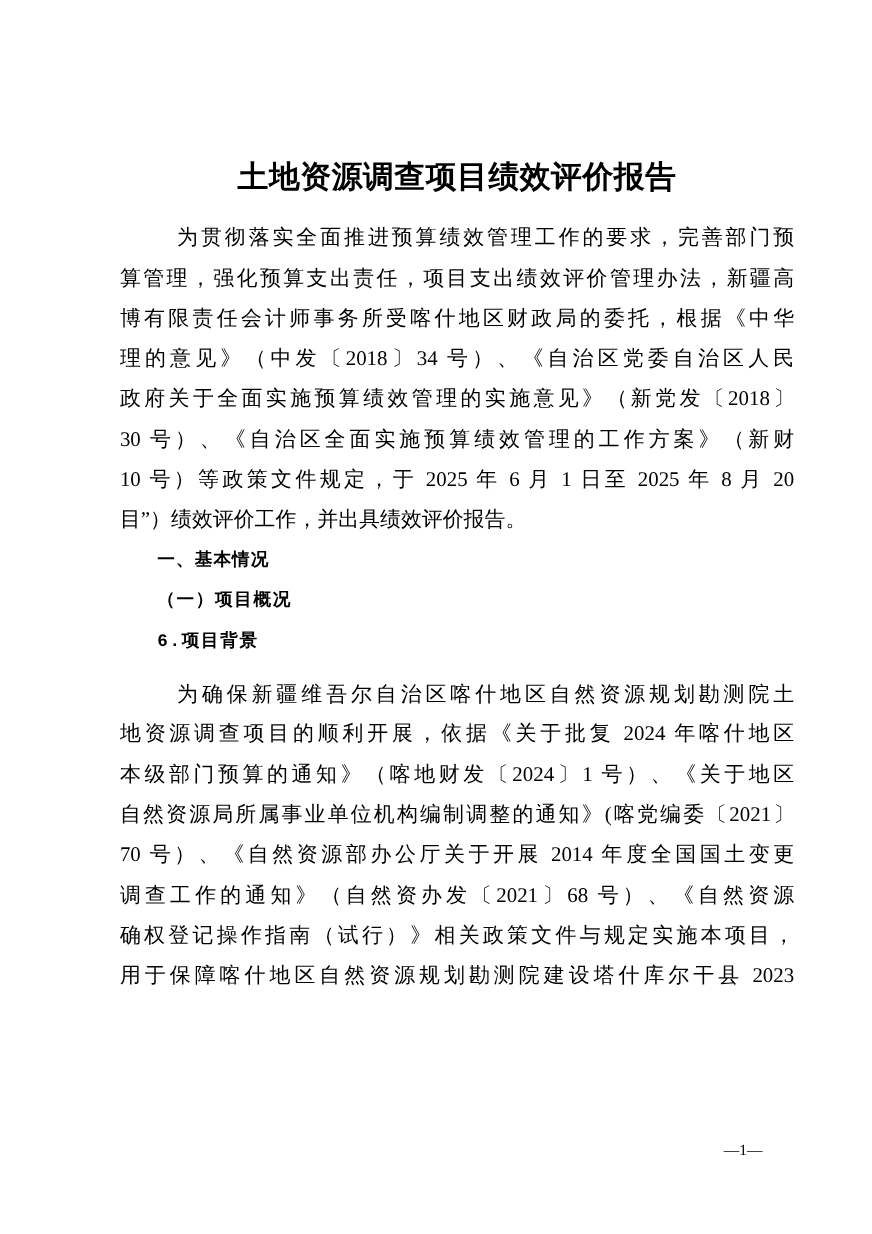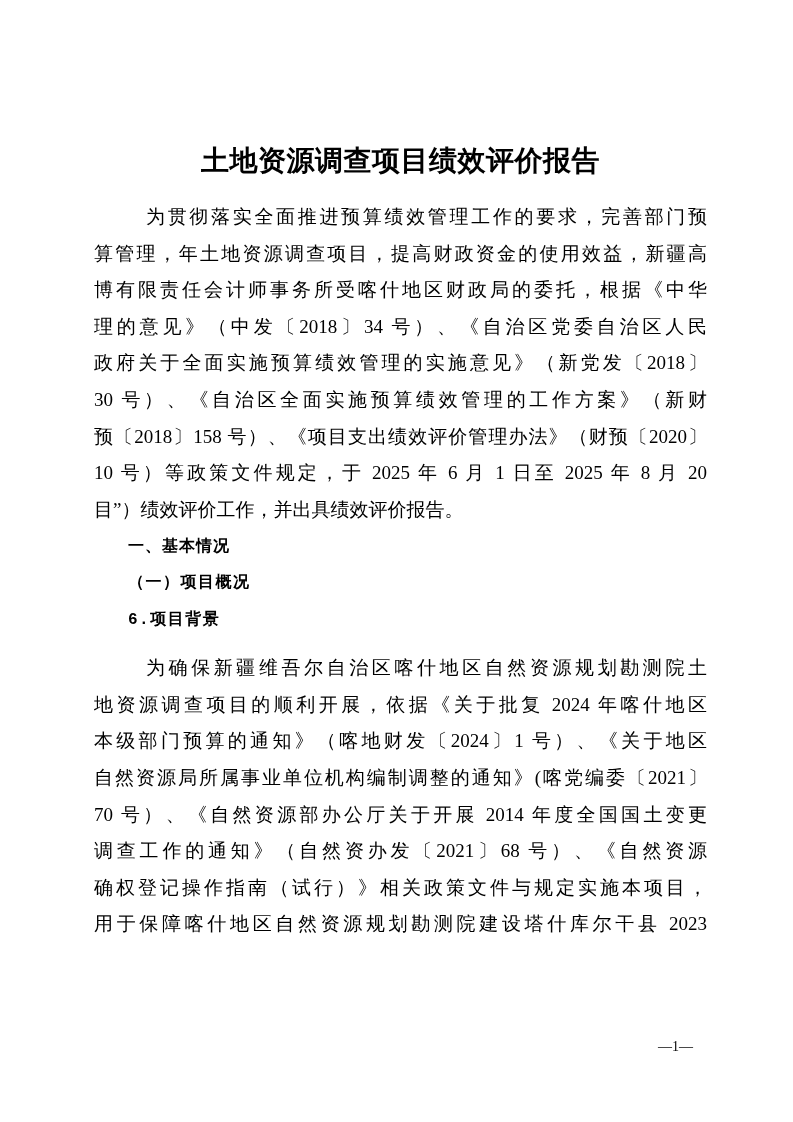--- a/index.html
+++ b/index.html
@@ -11,21 +11,21 @@
     position: relative;
     width: 793px;
     height: 1122px;
     background: #ffffff;
     color: #000000;
     font-family: "Liberation Serif", "DejaVu Serif", serif;
     overflow: hidden;
   }
   .content {
     position: absolute;
-    left: 94px;
+    left: 109px;
     top: 146px;
     width: 613px;
   }
   .doc-title {
     margin: 0 0 23px 0;
     font-family: "Liberation Sans", "DejaVu Sans", sans-serif;
     font-weight: bold;
     font-size: 28px;
     line-height: 30px;
     text-align: center;
@@ -71,26 +71,25 @@
 </head>
 <body>
 
 <div class="page">
   <div class="content">
 
     <h1 class="doc-title">土地资源调查项目绩效评价报告</h1>
 
     <div class="para last-left">
         <div class="line first-line">为贯彻落实全面推进预算绩效管理工作的要求，完善部门预</div>
-        <div class="line">算管理，年土地资源调查项目，提高财政资金的使用效益，新疆高</div>
+        <div class="line">算管理，强化预算支出责任，项目支出绩效评价管理办法，新疆高</div>
         <div class="line">博有限责任会计师事务所受喀什地区财政局的委托，根据《中华</div>
         <div class="line">理的意见》（中发〔2018〕34 号）、《自治区党委自治区人民</div>
         <div class="line">政府关于全面实施预算绩效管理的实施意见》（新党发〔2018〕</div>
         <div class="line">30 号）、《自治区全面实施预算绩效管理的工作方案》（新财</div>
-        <div class="line">预〔2018〕158 号）、《项目支出绩效评价管理办法》（财预〔2020〕</div>
         <div class="line">10 号）等政策文件规定，于 2025 年 6 月 1 日至 2025 年 8 月 20</div>
         <div class="line last-line">目”）绩效评价工作，并出具绩效评价报告。</div>
       </div>
 
     <h2 class="heading h-sans">一、基本情况</h2>
 
     <h3 class="heading h-serif">（一）项目概况</h3>
 
     <h4 class="heading h-serif">6.项目背景</h4>
 

